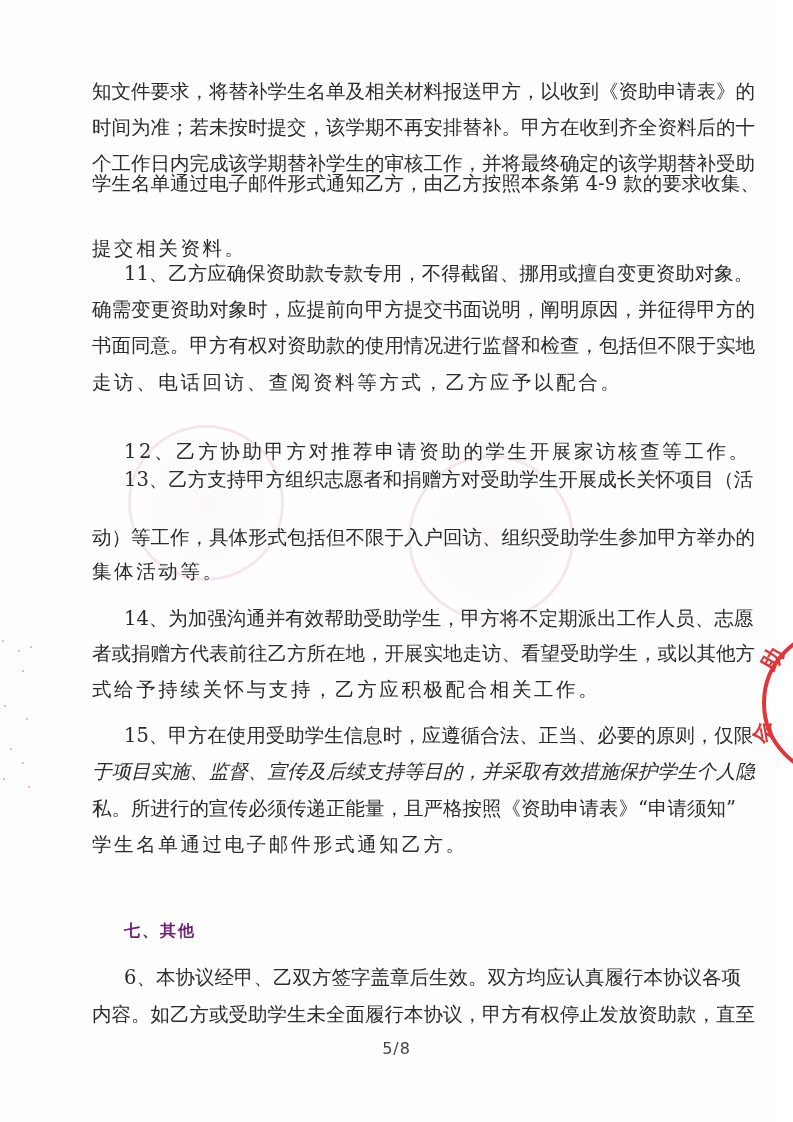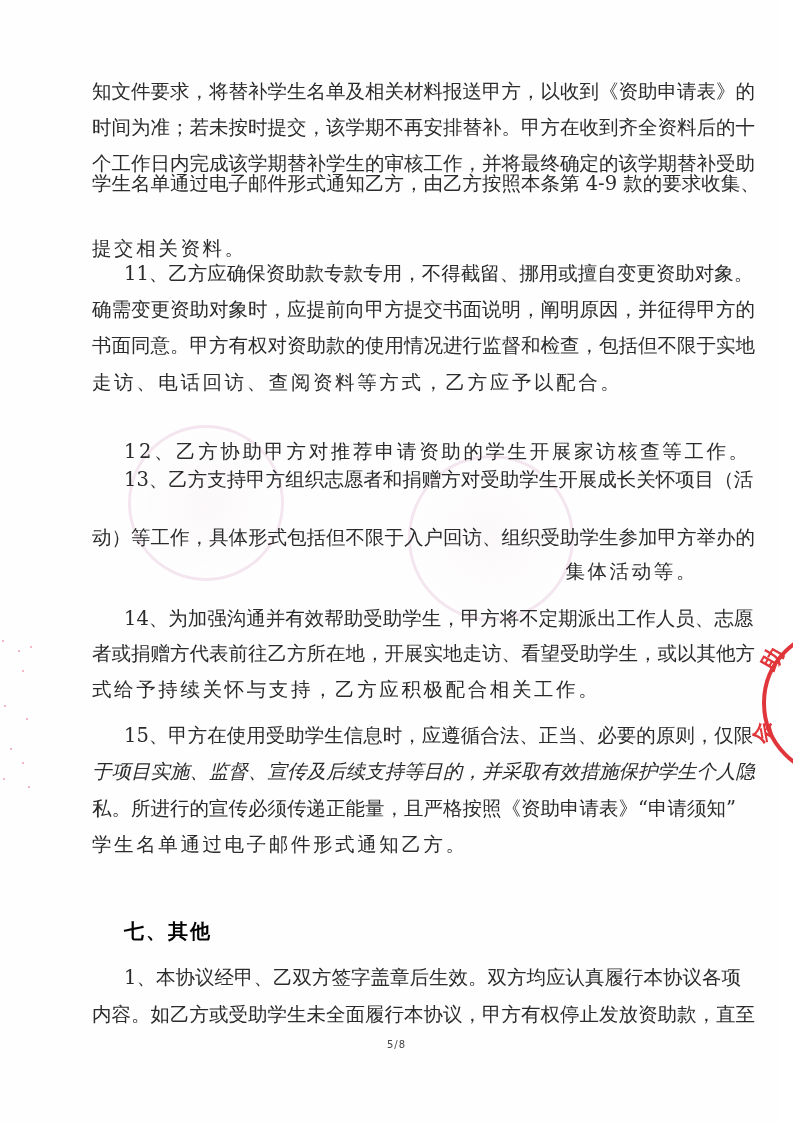--- a/index.html
+++ b/index.html
@@ -35,35 +35,35 @@
   }
   .line.indent { left: 124px; width: 574px; text-align: center; }
   .line.justify {
     text-align: justify;
     text-align-last: justify;
     letter-spacing: 0;
   }
   .heading {
     position: absolute;
     left: 124px;
-    font-size: 20px;
+    font-size: 16px;
     line-height: 28px;
     font-weight: bold;
     letter-spacing: 2px;
-    color: #000000;
+    color: #701a75;
     font-family: "DejaVu Sans", "Liberation Sans", sans-serif;
   }
   .page-number {
     position: absolute;
     left: 0;
     width: 793px;
     top: 1039px;
     text-align: center;
     font-family: "DejaVu Sans", "Liberation Sans", sans-serif;
-    font-size: 10px;
+    font-size: 16px;
     letter-spacing: 1px;
     color: #444;
   }
   
   .ghost-seal {
     position: absolute;
     border-radius: 50%;
     border: 3px solid rgba(220, 170, 200, 0.28);
     background: radial-gradient(circle, rgba(235,200,220,0.10) 0%, rgba(255,255,255,0) 70%);
   }
@@ -113,29 +113,29 @@
       <div class="line justify" style="top: 150px;">个工作日内完成该学期替补学生的审核工作，并将最终确定的该学期替补受助</div>
       <div class="line justify" style="top: 170px;">学生名单通过电子邮件形式通知乙方，由乙方按照本条第 4-9 款的要求收集、</div>
       <div class="line" style="top: 223px; margin-top: 12px;">提交相关资料。</div>
       <div class="line indent justify" style="top: 260px;">11、乙方应确保资助款专款专用，不得截留、挪用或擅自变更资助对象。</div>
       <div class="line justify" style="top: 296px;">确需变更资助对象时，应提前向甲方提交书面说明，阐明原因，并征得甲方的</div>
       <div class="line justify" style="top: 332px;">书面同意。甲方有权对资助款的使用情况进行监督和检查，包括但不限于实地</div>
       <div class="line" style="top: 369px;">走访、电话回访、查阅资料等方式，乙方应予以配合。</div>
       <div class="line indent" style="top: 438px;">12、乙方协助甲方对推荐申请资助的学生开展家访核查等工作。</div>
       <div class="line indent justify" style="top: 466px;">13、乙方支持甲方组织志愿者和捐赠方对受助学生开展成长关怀项目（活</div>
       <div class="line justify" style="top: 524px;">动）等工作，具体形式包括但不限于入户回访、组织受助学生参加甲方举办的</div>
-      <div class="line" style="top: 558px; text-align: right;">集体活动等。</div>
+      <div class="line" style="top: 558px;">集体活动等。</div>
       <div class="line indent justify" style="top: 605px;">14、为加强沟通并有效帮助受助学生，甲方将不定期派出工作人员、志愿</div>
       <div class="line justify" style="top: 640px;">者或捐赠方代表前往乙方所在地，开展实地走访、看望受助学生，或以其他方</div>
       <div class="line" style="top: 676px;">式给予持续关怀与支持，乙方应积极配合相关工作。</div>
       <div class="line indent justify" style="top: 722px;">15、甲方在使用受助学生信息时，应遵循合法、正当、必要的原则，仅限</div>
       <div class="line justify" style="top: 758px; font-style: italic;">于项目实施、监督、宣传及后续支持等目的，并采取有效措施保护学生个人隐</div>
       <div class="line justify" style="top: 795px;">私。所进行的宣传必须传递正能量，且严格按照《资助申请表》“申请须知”</div>
       <div class="line" style="top: 831px;">学生名单通过电子邮件形式通知乙方。</div>
-      <div class="line indent justify" style="top: 964px;">1、本协议经甲、乙双方签字盖章后生效。双方均应认真履行本协议各项</div>
+      <div class="line indent justify" style="top: 964px;">6、本协议经甲、乙双方签字盖章后生效。双方均应认真履行本协议各项</div>
       <div class="line justify" style="top: 1001px;">内容。如乙方或受助学生未全面履行本协议，甲方有权停止发放资助款，直至</div>
     </div>
 
   <div class="heading" style="top:917px;">七、其他</div>
 
   <div class="page-number">5/8</div>
 
   <div class="red-stamp">
     <span class="stamp-char" style="left:-4px; top:12px; transform:rotate(-60deg);">助</span>
     <span class="stamp-char" style="left:-14px; top:86px; transform:rotate(-100deg);">会</span>

